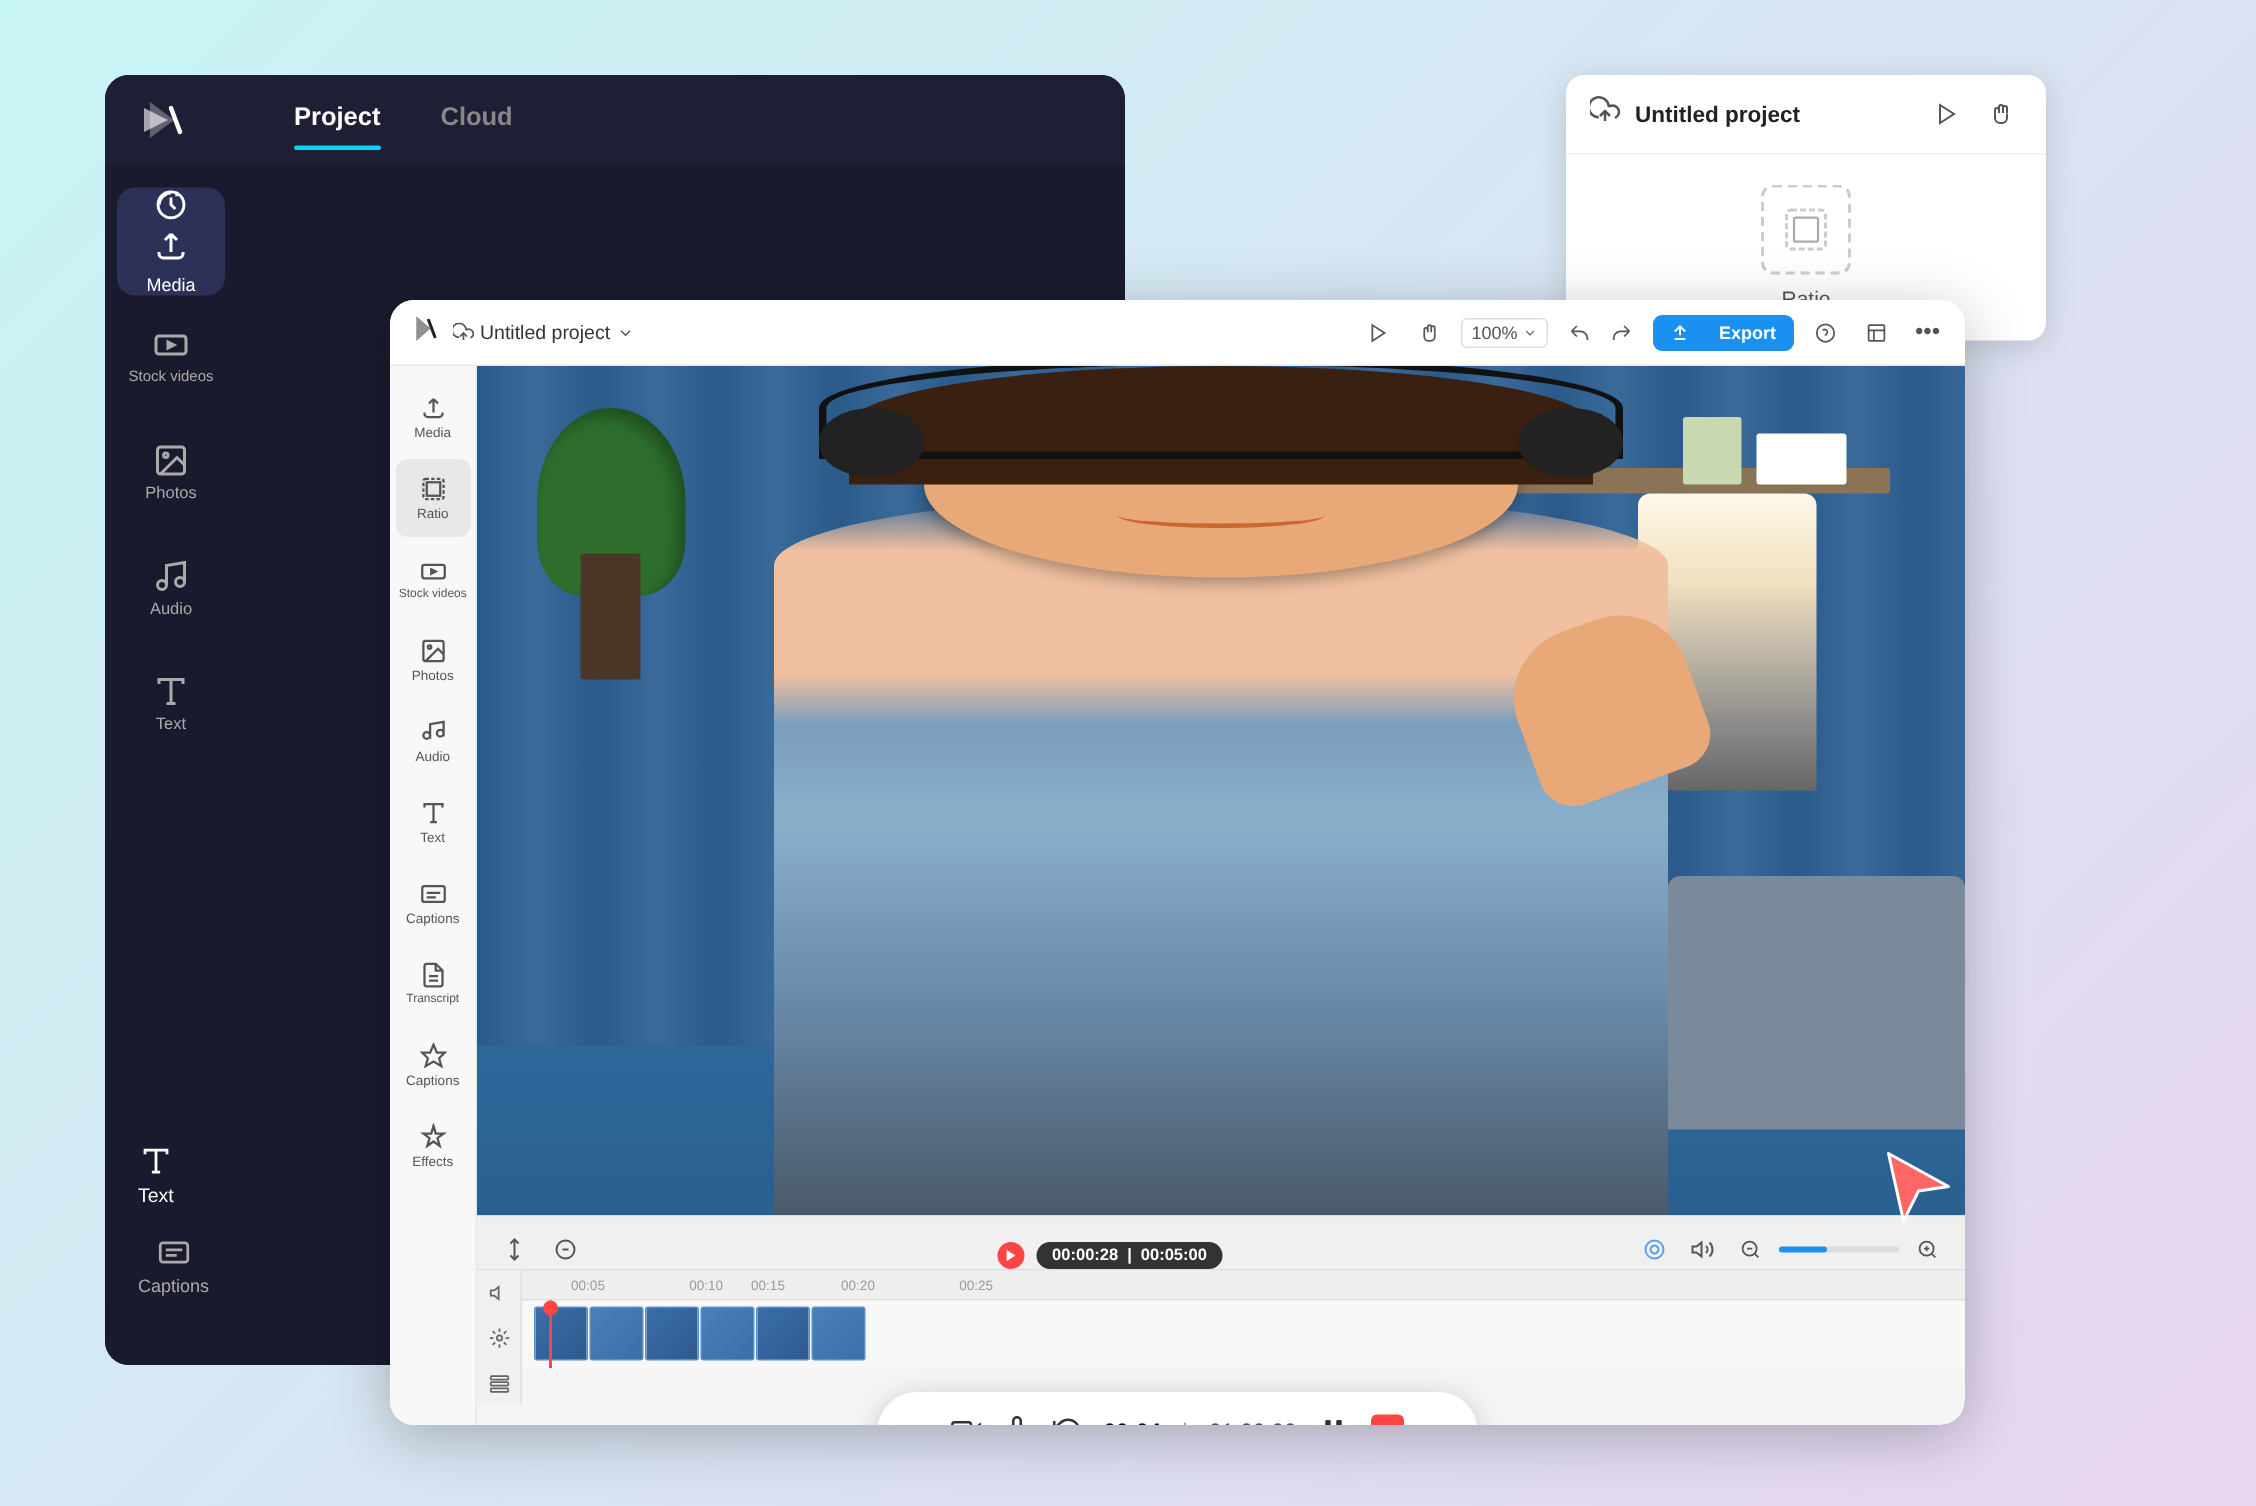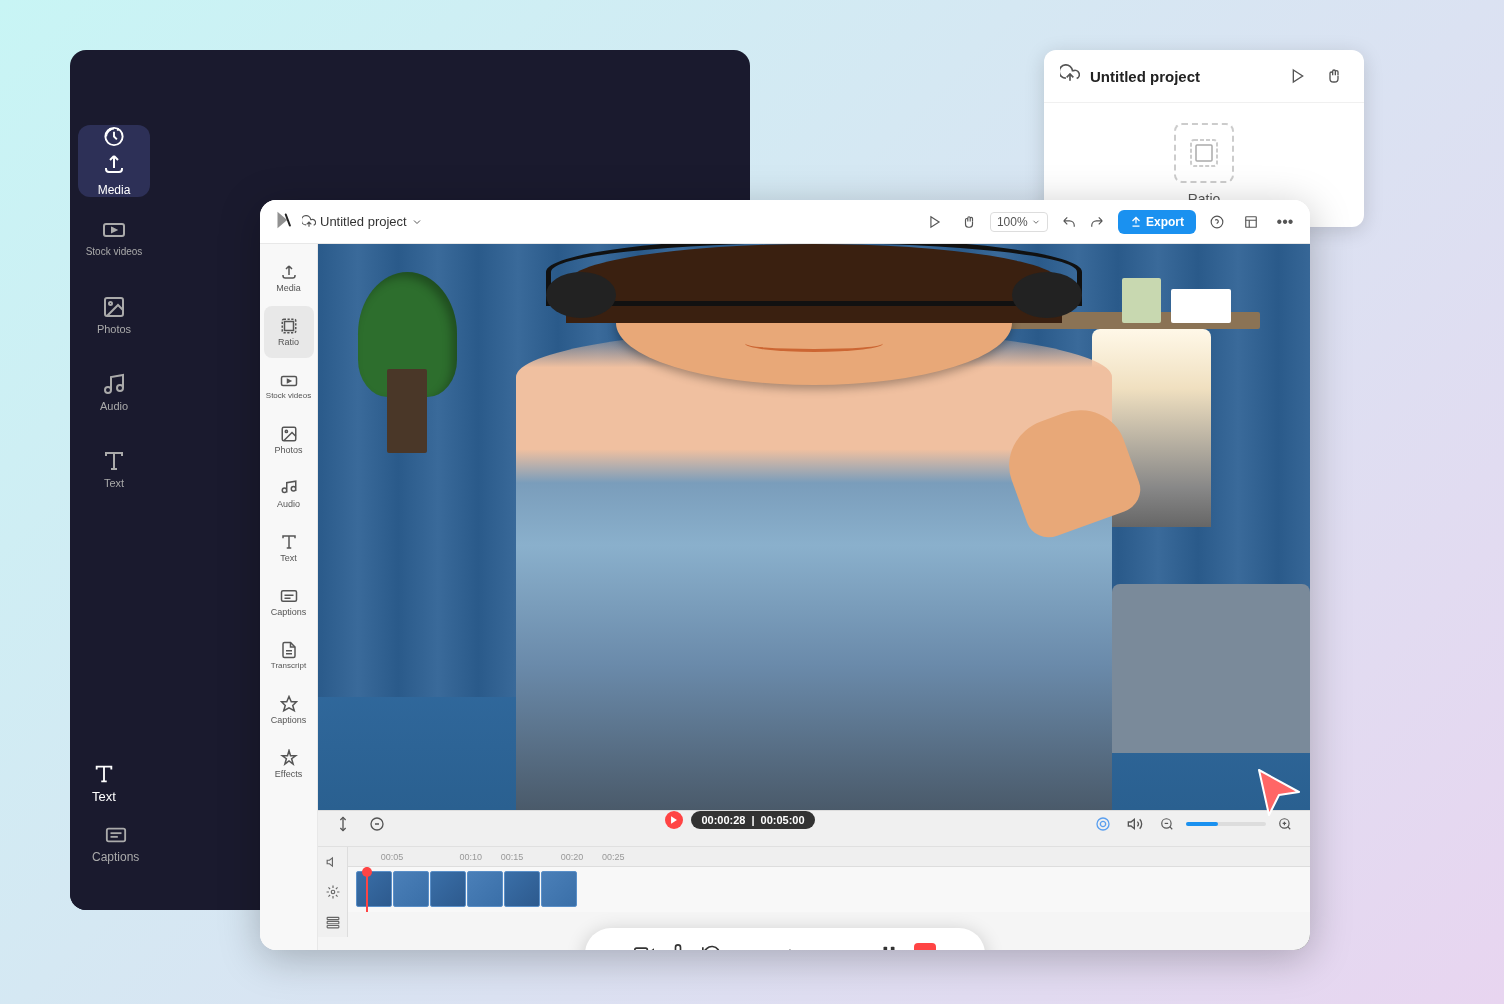--- a/index.html
+++ b/index.html
@@ -257,21 +257,21 @@
       background: #1a91f0;
       color: white;
       border: none;
       border-radius: 6px;
       padding: 5px 12px;
       font-size: 12px;
       font-weight: 600;
       cursor: pointer;
       display: flex;
       align-items: center;
-      gap: 4px;
+      gap: 20px;
     }
 
     .editor-body {
       display: flex;
       height: calc(100% - 44px);
     }
 
     
     .editor-sidebar {
       width: 58px;
@@ -336,21 +336,21 @@
       height: 140px;
       background: #f5f5f5;
       border-top: 1px solid #ddd;
     }
 
     .timeline-controls {
       height: 36px;
       background: #f0f0f0;
       border-bottom: 1px solid #e0e0e0;
       display: flex;
-      align-items: flex-start;
+      align-items: flex-end;
       padding: 0 12px;
       gap: 8px;
     }
 
     .editor-more-btn {
       width: 26px;
       height: 26px;
       border: none;
       background: none;
       cursor: pointer;
@@ -389,20 +389,33 @@
     .timeline-content {
       flex: 1;
       position: relative;
       overflow: hidden;
     }
   </style>
 </head>
 <body>
 
 <div class="bg-window">
+  <div class="bg-window-header">
+    <div class="logo-icon">
+      <svg class="logo-svg" viewBox="0 0 32 32" fill="none">
+        <path d="M8 4 L24 16 L8 28 Z" fill="white" opacity="0.3"></path>
+        <path d="M4 8 L20 16 L4 24 Z" fill="white" opacity="0.6"></path>
+        <line x1="22" y1="8" x2="28" y2="24" stroke="white" stroke-width="3" stroke-linecap="round"></line>
+      </svg>
+    </div>
+    <div class="bg-tabs">
+      <div class="bg-tab active">Project</div>
+      <div class="bg-tab inactive">Cloud</div>
+    </div>
+  </div>
 
   <div class="bg-sidebar">
     <div class="sidebar-item active">
       <svg viewBox="0 0 24 24" fill="none" stroke="white" stroke-width="2">
         <path d="M12 3C7 3 3 7 3 12s4 9 9 9 9-4 9-9-4-9-9-9z"></path>
         <path d="M12 7v5l3 3"></path>
         <path d="M8 3 L8 6 M16 3 L16 6"></path>
         <path d="M4 12 C4 8 8 4 12 4" stroke-width="1.5"></path>
       </svg>
       <span class="sidebar-item-label">
@@ -754,21 +767,21 @@
           </div>
 
           <div class="timeline-content">
 
             <div style="position:relative;height:20px;background:#efefef;border-bottom:1px solid #ddd;">
               <div style="position:absolute;left:14px;top:50%;transform:translateY(-50%);display:flex;gap:0;">
                 <span style="font-size:9px;color:#999;width:60px;text-align:center">00:05</span>
                 <span style="font-size:9px;color:#999;width:60px;text-align:right">00:10</span>
                 <span style="font-size:9px;color:#999;width:60px;text-align:center">00:15</span>
                 <span style="font-size:9px;color:#999;width:60px;text-align:center">00:20</span>
-                <span style="font-size:9px;color:#999;width:60px;text-align:left">00:25</span>
+                <span style="font-size:9px;color:#999;width:60px;text-align:right">00:25</span>
               </div>
             </div>
 
             <div style="position:relative;height:45px;padding:4px 4px 0 4px;background:#f8f8f8;">
 
               <div style="position:absolute;top:0;left:18px;width:2px;height:100%;background:#ff4444;z-index:5;">
                 <div style="position:absolute;top:0;left:-4px;width:10px;height:10px;background:#ff4444;border-radius:50%;"></div>
               </div>
 
               <div style="display:flex;gap:1px;margin-left:4px;">

